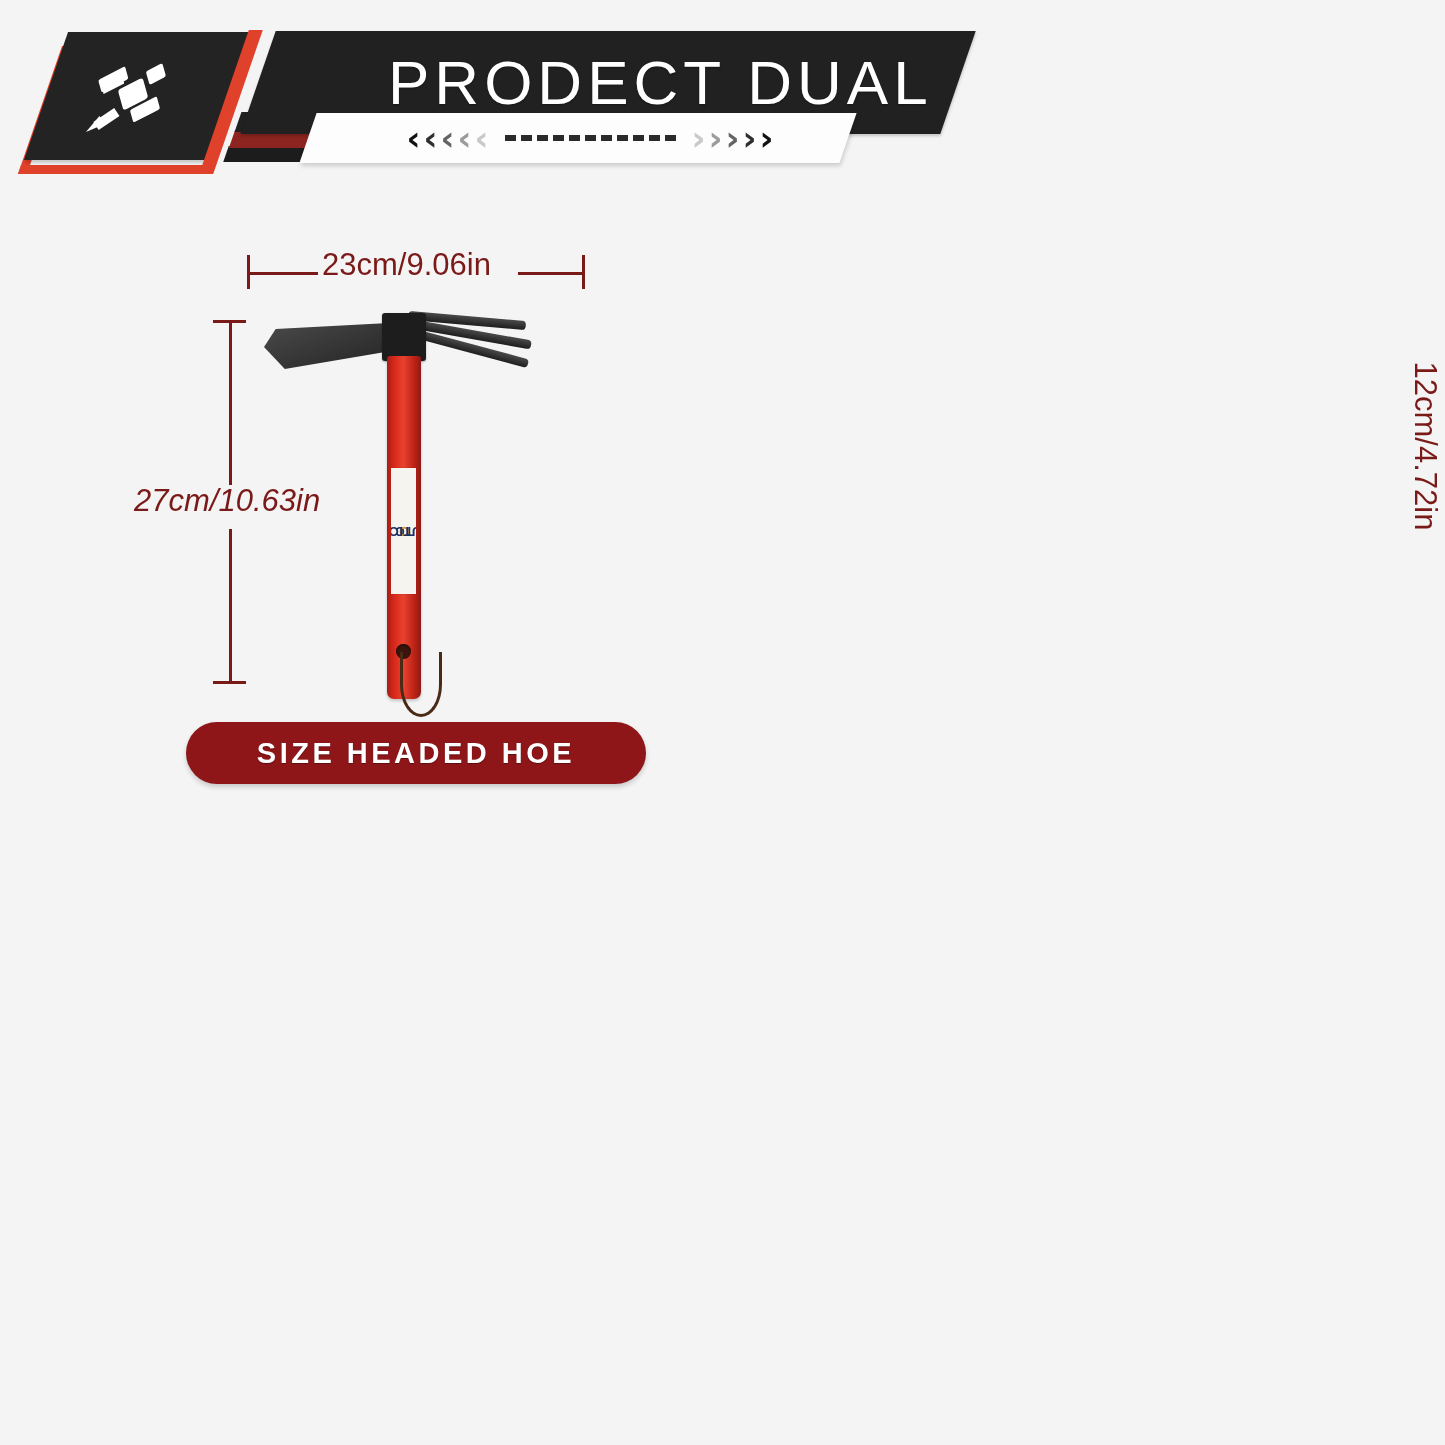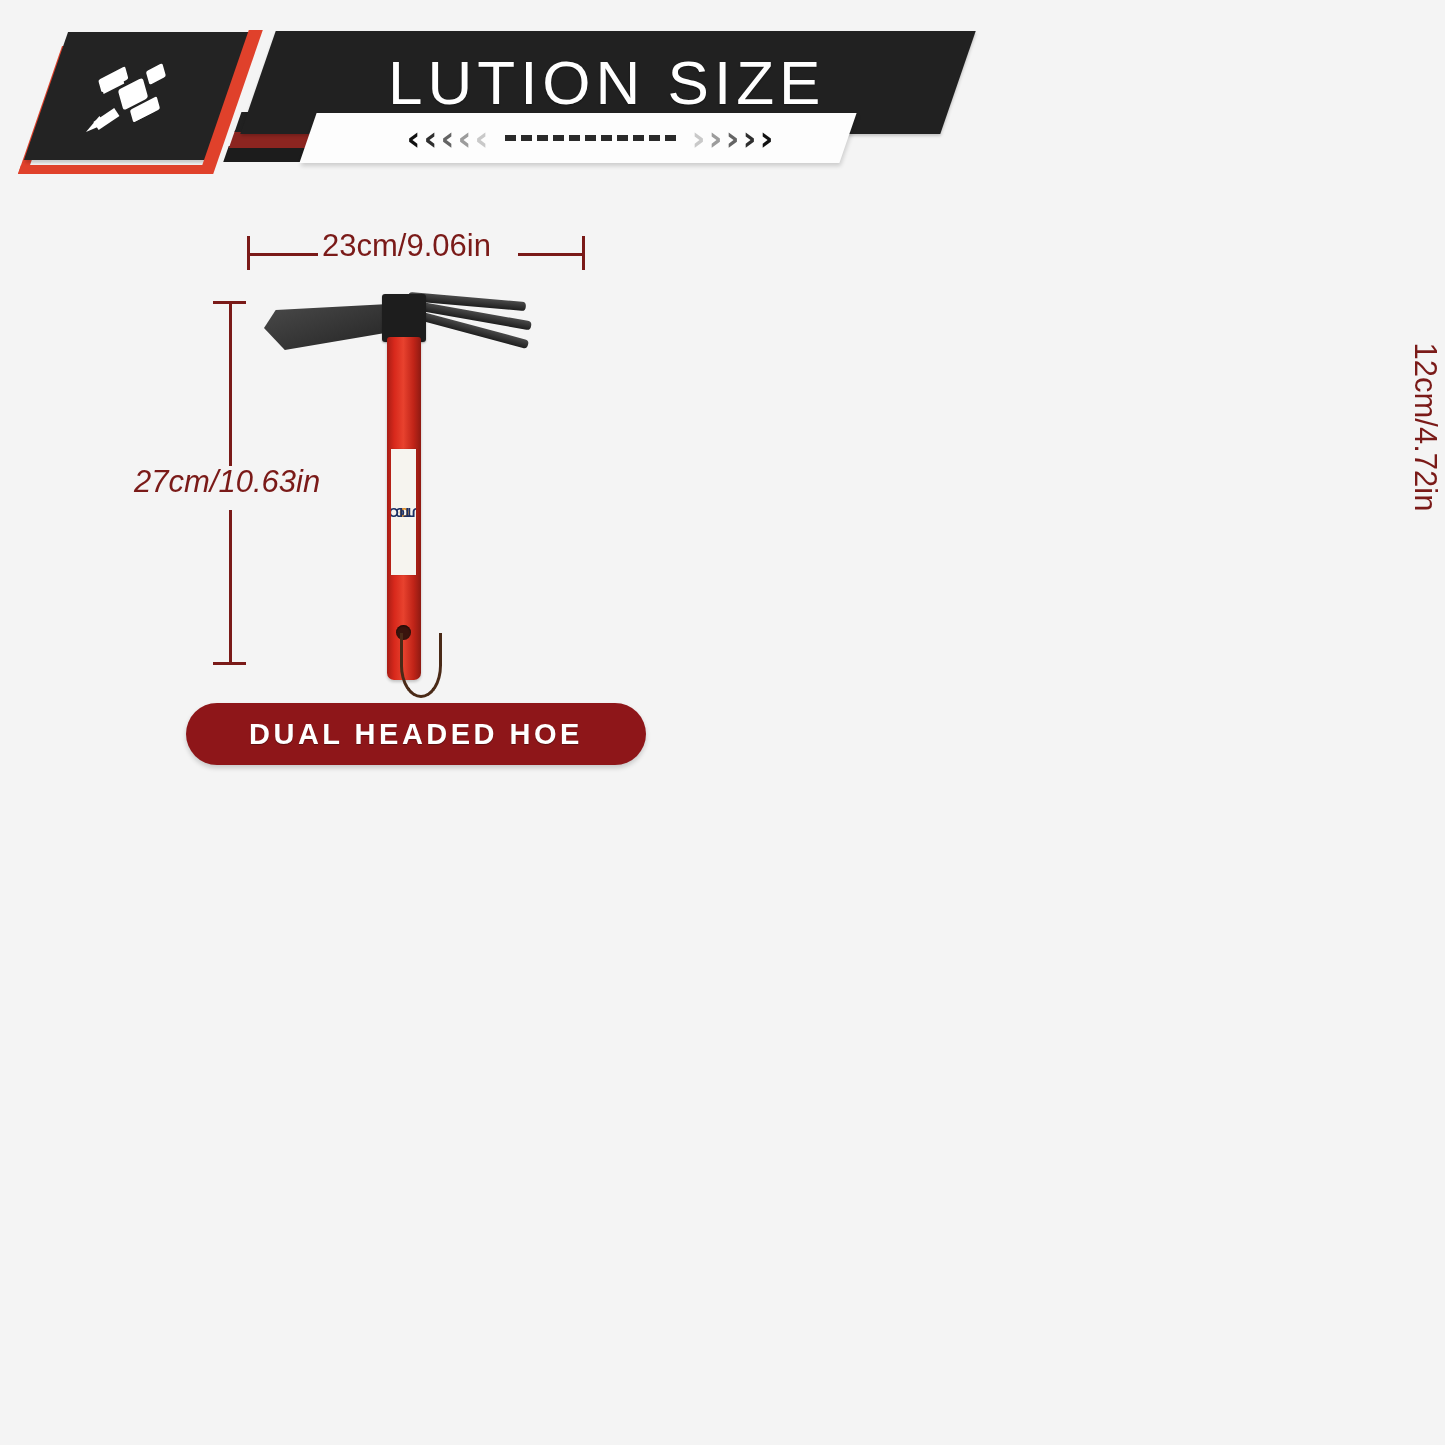--- a/index.html
+++ b/index.html
@@ -82,21 +82,21 @@
   .hdr-chevrons{
     position:absolute;left:330px;top:113px;width:520px;height:50px;
     display:flex;align-items:center;justify-content:center;gap:3px;
     z-index:7;pointer-events:none;
   }
   .chev{font-size:34px;line-height:1;font-weight:700;font-family:"DejaVu Sans",sans-serif;}
   .dashline{display:flex;gap:5px;margin:0 13px;align-items:center;}
   .dashline i{display:block;width:11px;height:6px;background:#2a2a2a;}
 
   
-  .cell{position:absolute;}
+  .cell{position:absolute;margin-top:19px;}
 
   .badge{
     position:absolute;
     background:#8e1619;
     border-radius:40px;
     color:#fff;
     font-size:29px;
     letter-spacing:3.5px;
     font-weight:700;
     display:flex;align-items:center;justify-content:center;
@@ -220,21 +220,21 @@
         <i></i>
     </span>
 
     <span class="chev" style="color:#c9c9c9">›</span>
     <span class="chev" style="color:#9c9c9c">›</span>
     <span class="chev" style="color:#646464">›</span>
     <span class="chev" style="color:#2f2f2f">›</span>
     <span class="chev" style="color:#111111">›</span>
   </div>
 
-  <div class="hdr-title">LUTION SIZE</div>
+  <div class="hdr-title">PRODECT DUAL</div>
 </div>
 
 <div class="cell" style="left:0;top:0;width:720px;height:790px;">
 
   <div class="dimline-h" style="left:247px;top:253px;width:338px;"></div>
   <div class="dimcap-v" style="left:247px;top:236px;height:34px;"></div>
   <div class="dimcap-v" style="left:582px;top:236px;height:34px;"></div>
   <div class="bgpatch" style="left:318px;top:230px;width:200px;height:44px;"></div>
   <div class="dimtext" style="left:322px;top:228px;">23cm/9.06in</div>
 
@@ -266,21 +266,21 @@
       <span>
           <span>TC</span>
           <span class="o">O</span>
           <span>LUTION</span>
         </span>
     </div>
     <div class="hhole" style="left:136px;top:340px;width:15px;height:15px;"></div>
     <div class="lanyard" style="left:140px;top:348px;width:36px;height:62px;"></div>
   </div>
 
-  <div class="badge" style="left:186px;top:703px;width:460px;">DUAL HEADED HOE</div>
+  <div class="badge" style="left:186px;top:703px;width:460px;">SIZE HEADED HOE</div>
 </div>
 
 <div class="cell" style="left:700px;top:0;width:745px;height:790px;">
 
   <div class="dimtext-v-wrap" style="left:703px;top:334px;width:44px;height:186px;">
     <span style="position:absolute;left:50%;top:50%;transform:translate(-50%,-50%) rotate(90deg);
                  display:block;white-space:nowrap;background:#f4f4f4;padding:0 2px;">12cm/4.72in</span>
   </div>
 
 </div>

